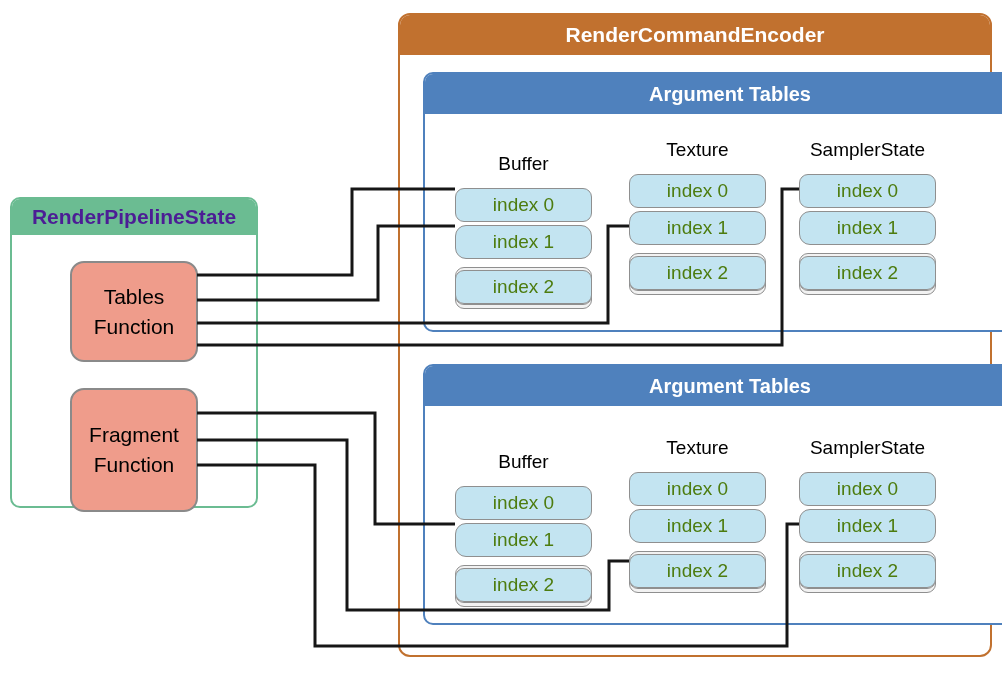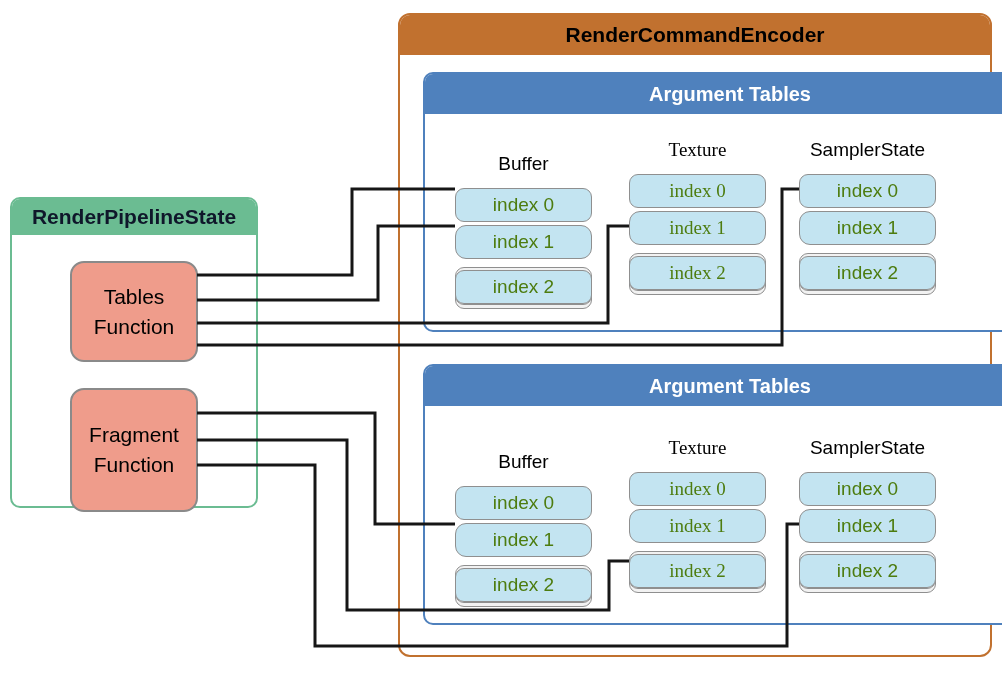--- a/index.html
+++ b/index.html
@@ -24,21 +24,21 @@
   .encoder {
     left: 398px; top: 13px; width: 594px; height: 644px;
     border: 2px solid var(--encoder-orange, #C1712F);
     border-radius: 12px;
     overflow: hidden;
   }
   .encoder-header {
     height: 40px;
     background: var(--encoder-orange, #C1712F);
     display: flex; align-items: center; justify-content: center;
-    color: #000000; font-weight: bold; font-size: 21px;
+    color: #ffffff; font-weight: bold; font-size: 21px;
   }
   .arg-table {
     left: 423px; width: 614px; height: 260px;
     border: 2px solid var(--table-blue, #4F81BD);
     border-radius: 10px;
     overflow: hidden;
   }
   .arg-table.upper { top: 72px; }
   .arg-table.lower { top: 364px; height: 261px; }
   .arg-table-header {
@@ -50,31 +50,31 @@
   .pipeline {
     left: 10px; top: 197px; width: 248px; height: 311px;
     border: 2px solid var(--pipeline-green, #6BBC92);
     border-radius: 10px;
     overflow: hidden;
   }
   .pipeline-header {
     height: 36px;
     background: var(--pipeline-green, #6BBC92);
     display: flex; align-items: center; justify-content: center;
-    color: #0f172a; font-weight: bold; font-size: 21px;
+    color: #4c1d95; font-weight: bold; font-size: 21px;
   }
   
   .column {
     position: absolute;
     width: 137px; height: 165px;
   }
   .arg-table.upper .column { top: 62px; }
   .arg-table.lower .column { top: 68px; }
   .column.c0 { left: 30px; margin-top: 14px; }
-  .column.c1 { left: 204px; font-family: Liberation Serif, serif; }
+  .column.c1 { left: 204px; }
   .column.c2 { left: 374px; }
   .col-header {
     position: absolute; top: 0; left: 0; right: 0; height: 28px;
     display: flex; align-items: center; justify-content: center;
     font-size: 19px; color: #000000;
   }
   .slot {
     position: absolute; left: 0; width: 137px; height: 34px;
     box-sizing: border-box;
     background: var(--slot-blue, #C3E4F1);

